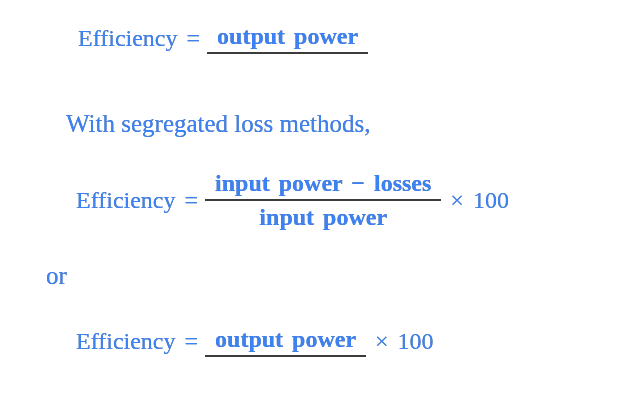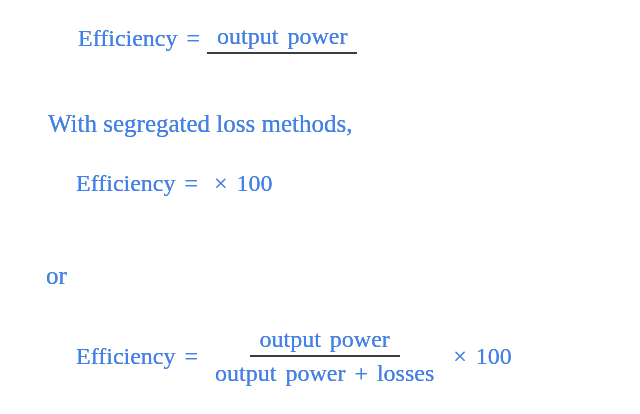--- a/index.html
+++ b/index.html
@@ -24,41 +24,42 @@
     font-size: 24px;
     word-spacing: 3px;
     white-space: nowrap;
   }
   .eqsign { margin: 0 7px 0 9px; }
   .frac {
     display: inline-flex;
     flex-direction: column;
     align-items: center;
     text-align: center;
+    font-weight: bold;
   }
   .frac .num {
     padding: 0 10px 3px;
     border-bottom: 2px solid #3c3c3c;
     line-height: 1.1;
   }
   .frac .den {
     padding: 3px 10px 0;
     line-height: 1.1;
   }
   .suffix { margin-left: 9px; }
   .eq1 { left: 78px; top: 23px; }
   .eq2 { left: 76px; top: 170px; }
   .eq3 { left: 76px; top: 326px; }
   .body-line {
     position: absolute;
     margin: 0;
     font-size: 25px;
     line-height: 1.15;
   }
-  .line1 { left: 48px; top: 110px; }
+  .line1 { left: 66px; top: 110px; }
   .line2 { left: 46px; top: 262px; }
 </style>
 </head>
 <body>
 
 <div class="page">
 
   <div class="equation eq1">
     <span class="lhs">Efficiency</span>
     <span class="eqsign">=</span>
@@ -66,29 +67,30 @@
       <span class="num">output power</span>
     </span>
   </div>
 
   <p class="body-line line1">With segregated loss methods,</p>
 
   <div class="equation eq2">
     <span class="lhs">Efficiency</span>
     <span class="eqsign">=</span>
     <span class="frac">
+      <span class="num">input power − losses</span>
+      <span class="den">input power</span>
     </span>
     <span class="suffix">× 100</span>
   </div>
 
   <p class="body-line line2">or</p>
 
   <div class="equation eq3">
     <span class="lhs">Efficiency</span>
     <span class="eqsign">=</span>
     <span class="frac">
       <span class="num">output power</span>
-      <span class="den">output power + losses</span>
     </span>
     <span class="suffix">× 100</span>
   </div>
 
 </div>
 
 </body></html>

